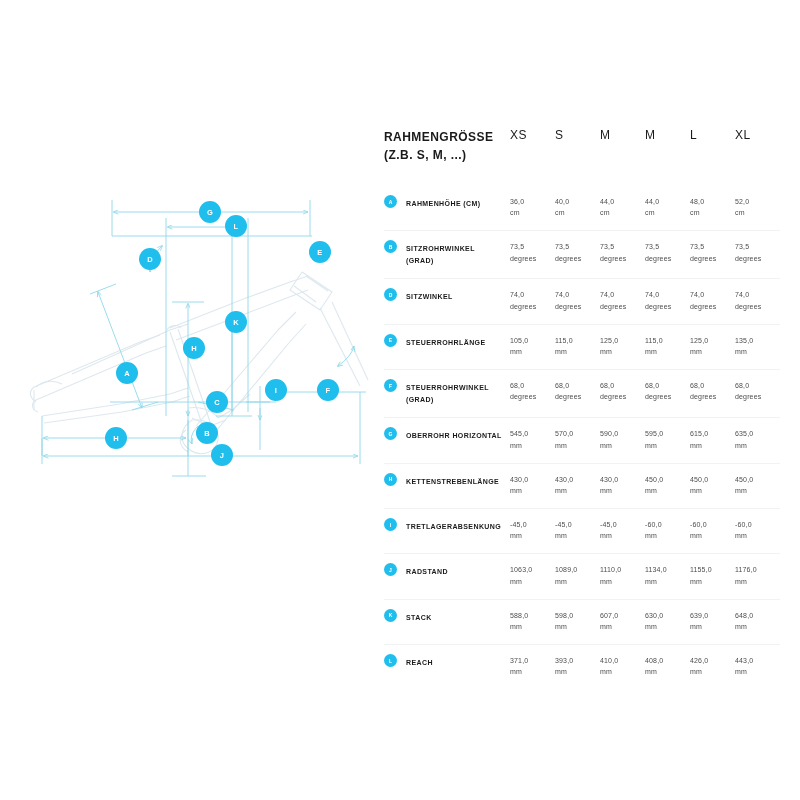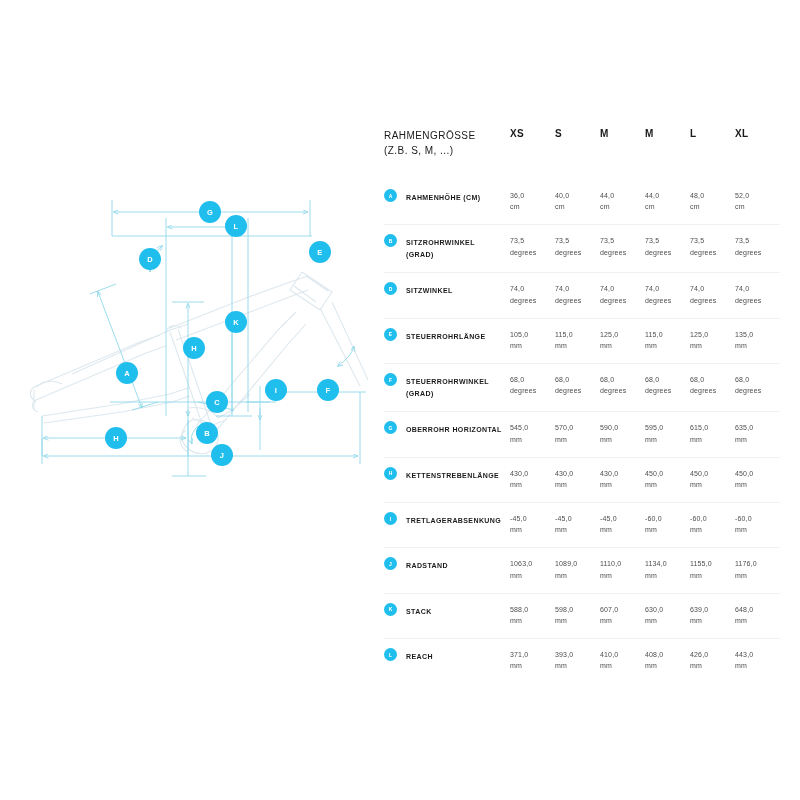--- a/index.html
+++ b/index.html
@@ -67,31 +67,31 @@
   }
   table.geo th, table.geo td {
     vertical-align: top;
     text-align: left;
     padding: 0;
   }
   col.c-label { width: 126px; }
   col.c-val { width: 45px; }
 
   .hdr-label {
-    font-size: 10px;
-    font-weight: normal;
+    font-size: 12px;
+    font-weight: bold;
     letter-spacing: 0.45px;
     line-height: 1.5;
     color: #1a1a1a;
     padding-right: 8px !important;
     padding-bottom: 22px !important;
   }
   .hdr-size {
-    font-size: 10px;
-    font-weight: bold;
+    font-size: 12px;
+    font-weight: normal;
     letter-spacing: 0.45px;
     color: #1a1a1a;
     padding-bottom: 22px !important;
   }
 
   tr.row > td {
     padding-top: 10px !important;
     padding-bottom: 12px !important;
     border-top: 1px solid #f2f2f2;
   }

